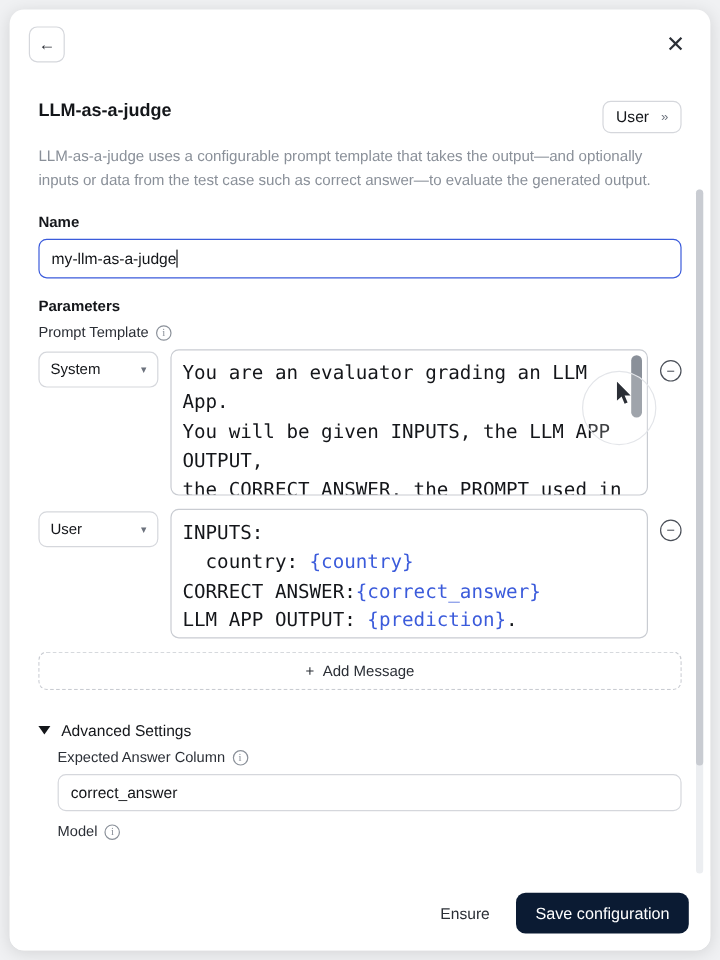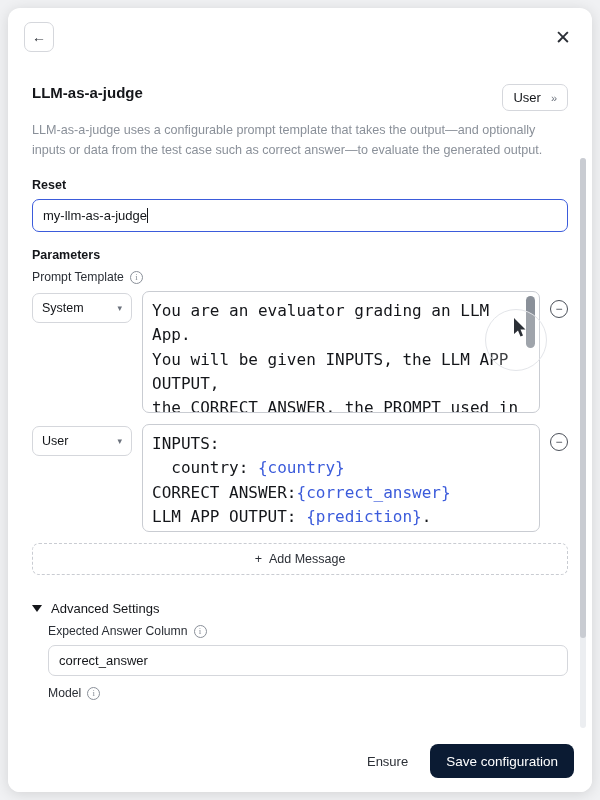--- a/index.html
+++ b/index.html
@@ -328,21 +328,21 @@
     <div class="row-title">
       <div class="section-title">LLM-as-a-judge</div>
       <div class="test-btn">
         <span>User</span>
         <span class="chev">»</span>
       </div>
     </div>
 
     <div class="desc">LLM-as-a-judge uses a configurable prompt template that takes the output—and optionally inputs or data from the test case such as correct answer—to evaluate the generated output.</div>
 
-    <div class="field-label">Reset</div>
+    <div class="field-label">Name</div>
     <div class="caret-wrap">
       <input class="text-input" value="my-llm-as-a-judge" style="">
     <div class="caret" style="left: 115px; top: 9px;"></div></div>
 
     <div class="params-title">Parameters</div>
 
     <div class="sub-label">
       <span>Prompt Template</span>
       <span class="info-icon">i</span>
     </div>

